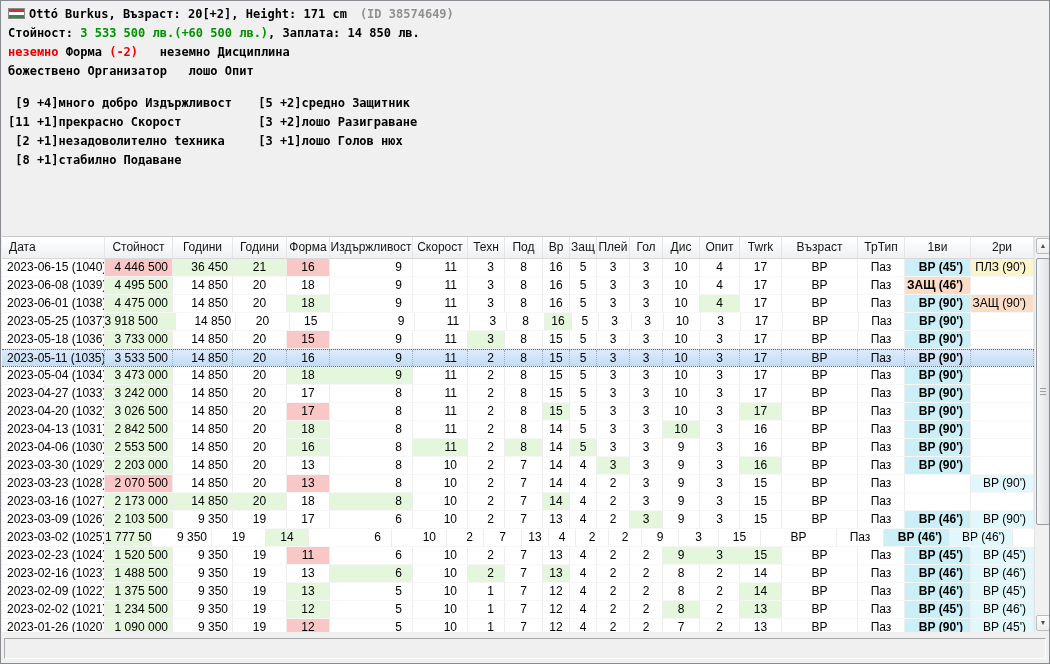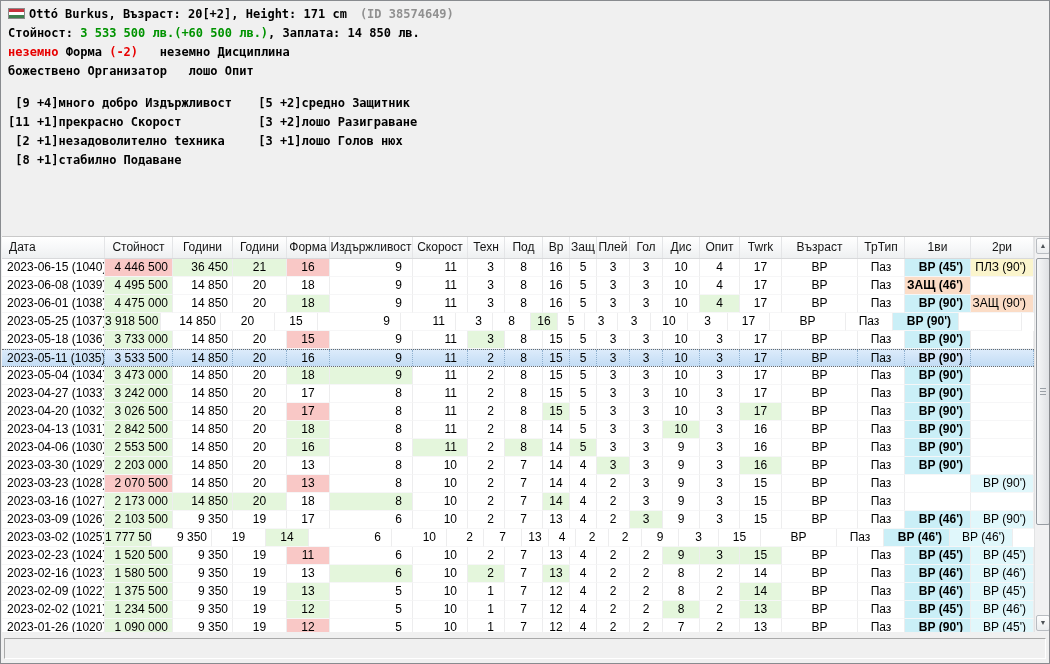--- a/index.html
+++ b/index.html
@@ -177,21 +177,21 @@
           <div class="cell" style="width: 37px; text-align: center;">10</div>
           <div class="cell" style="width: 40px; text-align: center; background: rgb(228, 246, 220);">4</div>
           <div class="cell" style="width: 42px; text-align: center;">17</div>
           <div class="cell" style="width: 76px; text-align: center;">ВР</div>
           <div class="cell" style="width: 47px; text-align: center;">Паз</div>
           <div class="cell b" style="width: 66px; text-align: right; padding-right: 7px; background: rgb(202, 239, 247);">ВР (90')</div>
           <div class="cell" style="width: 63px; text-align: right; padding-right: 7px; background: rgb(251, 220, 198);">ЗАЩ (90')</div>
         </div>
         <div class="trow">
           <div class="cell" style="width: 103px; text-align: left; padding-left: 5px;">2023-05-25 (1037)</div>
-          <div class="cell" style="width: 56px; padding-right: 4px; background: rgb(228, 246, 220);">3 918 500</div>
+          <div class="cell" style="width: 72px; padding-right: 4px; background: rgb(228, 246, 220);">3 918 500</div>
           <div class="cell" style="width: 60px; text-align: right; padding-right: 4px;">14 850</div>
           <div class="cell" style="width: 54px; text-align: center;">20</div>
           <div class="cell" style="width: 43px; text-align: center;">15</div>
           <div class="cell" style="width: 83px; text-align: right; padding-right: 10px;">9</div>
           <div class="cell" style="width: 55px; text-align: right; padding-right: 10px;">11</div>
           <div class="cell" style="width: 37px; text-align: right; padding-right: 10px;">3</div>
           <div class="cell" style="width: 38px; text-align: center;">8</div>
           <div class="cell" style="width: 27px; text-align: center; background: rgb(228, 246, 220);">16</div>
           <div class="cell" style="width: 27px; text-align: center;">5</div>
           <div class="cell" style="width: 33px; text-align: center;">3</div>
@@ -485,21 +485,21 @@
           <div class="cell" style="width: 37px; text-align: center; background: rgb(228, 246, 220);">9</div>
           <div class="cell" style="width: 40px; text-align: center; background: rgb(228, 246, 220);">3</div>
           <div class="cell" style="width: 42px; text-align: center; background: rgb(228, 246, 220);">15</div>
           <div class="cell" style="width: 76px; text-align: center;">ВР</div>
           <div class="cell" style="width: 47px; text-align: center;">Паз</div>
           <div class="cell b" style="width: 66px; text-align: right; padding-right: 7px; background: rgb(202, 239, 247);">ВР (45')</div>
           <div class="cell" style="width: 63px; text-align: right; padding-right: 7px; background: rgb(224, 247, 251);">ВР (45')</div>
         </div>
         <div class="trow">
           <div class="cell" style="width: 103px; text-align: left; padding-left: 5px;">2023-02-16 (1023)</div>
-          <div class="cell" style="width: 68px; text-align: right; padding-right: 4px; background: rgb(228, 246, 220);">1 580 500</div>
+          <div class="cell" style="width: 68px; text-align: right; padding-right: 4px; background: rgb(228, 246, 220);">1 488 500</div>
           <div class="cell" style="width: 60px; text-align: right; padding-right: 4px;">9 350</div>
           <div class="cell" style="width: 54px; text-align: center;">19</div>
           <div class="cell" style="width: 43px; text-align: center;">13</div>
           <div class="cell" style="width: 83px; text-align: right; padding-right: 10px; background: rgb(228, 246, 220);">6</div>
           <div class="cell" style="width: 55px; text-align: right; padding-right: 10px;">10</div>
           <div class="cell" style="width: 37px; text-align: right; padding-right: 10px; background: rgb(228, 246, 220);">2</div>
           <div class="cell" style="width: 38px; text-align: center;">7</div>
           <div class="cell" style="width: 27px; text-align: center; background: rgb(228, 246, 220);">13</div>
           <div class="cell" style="width: 27px; text-align: center;">4</div>
           <div class="cell" style="width: 33px; text-align: center;">2</div>

